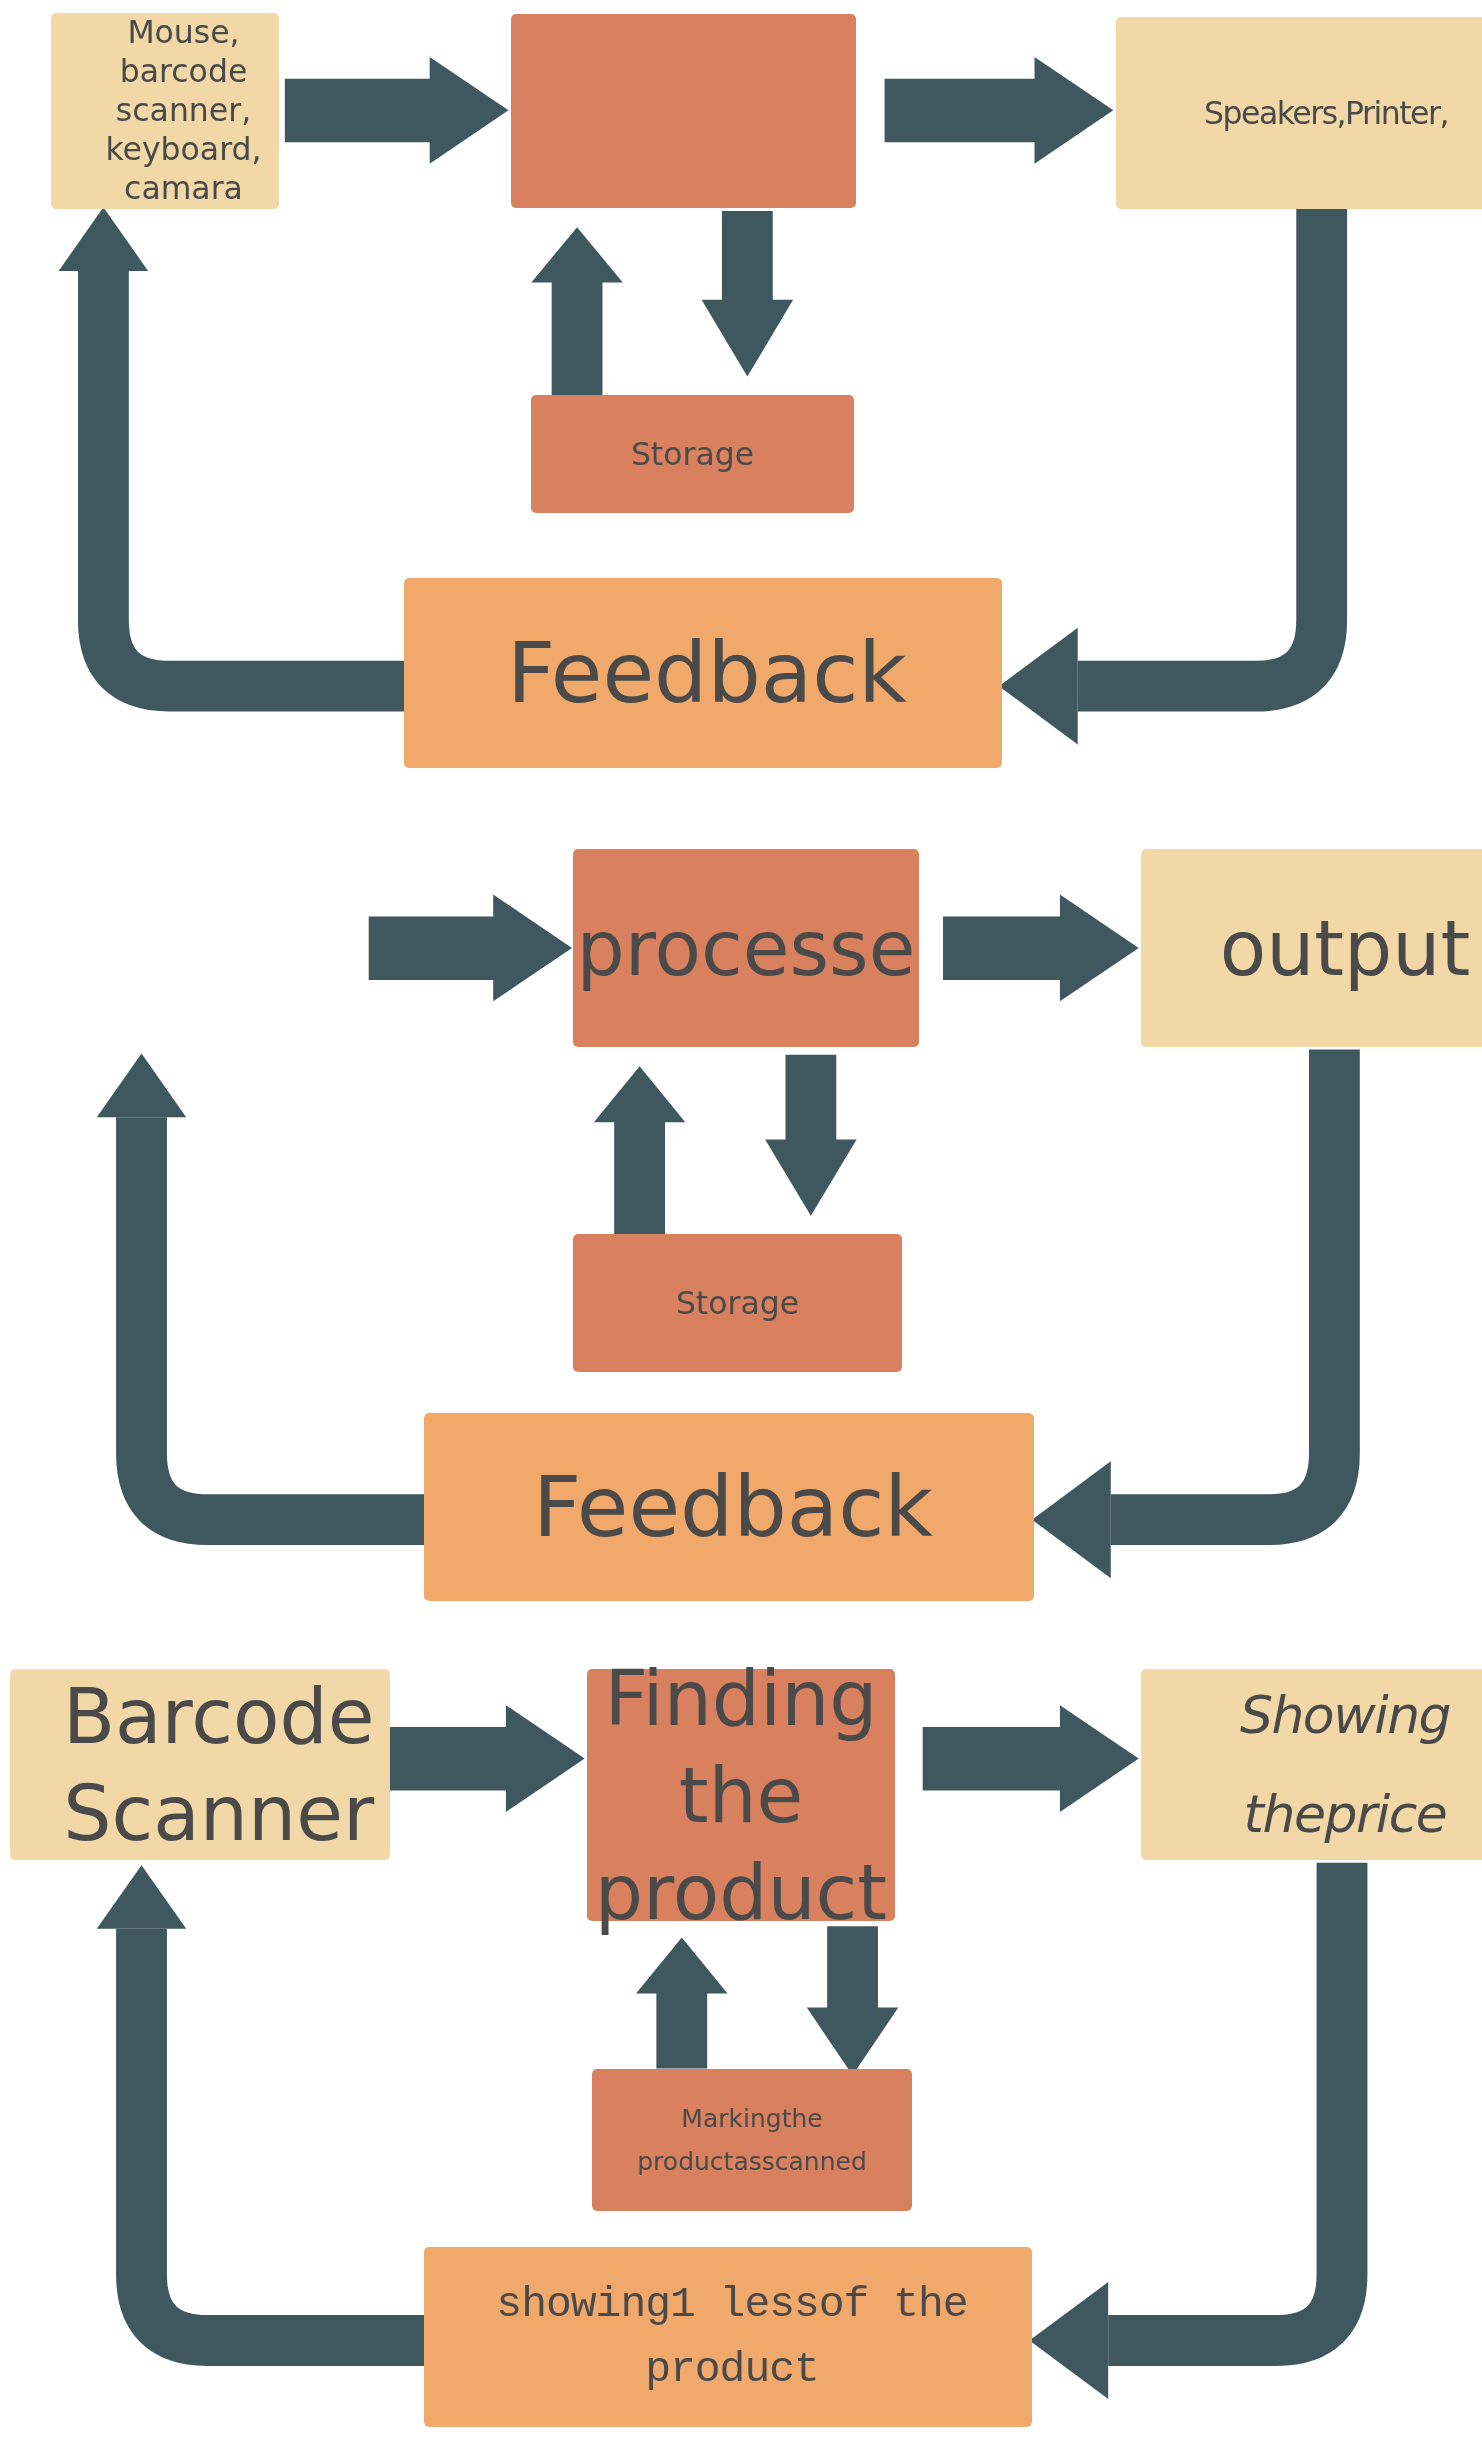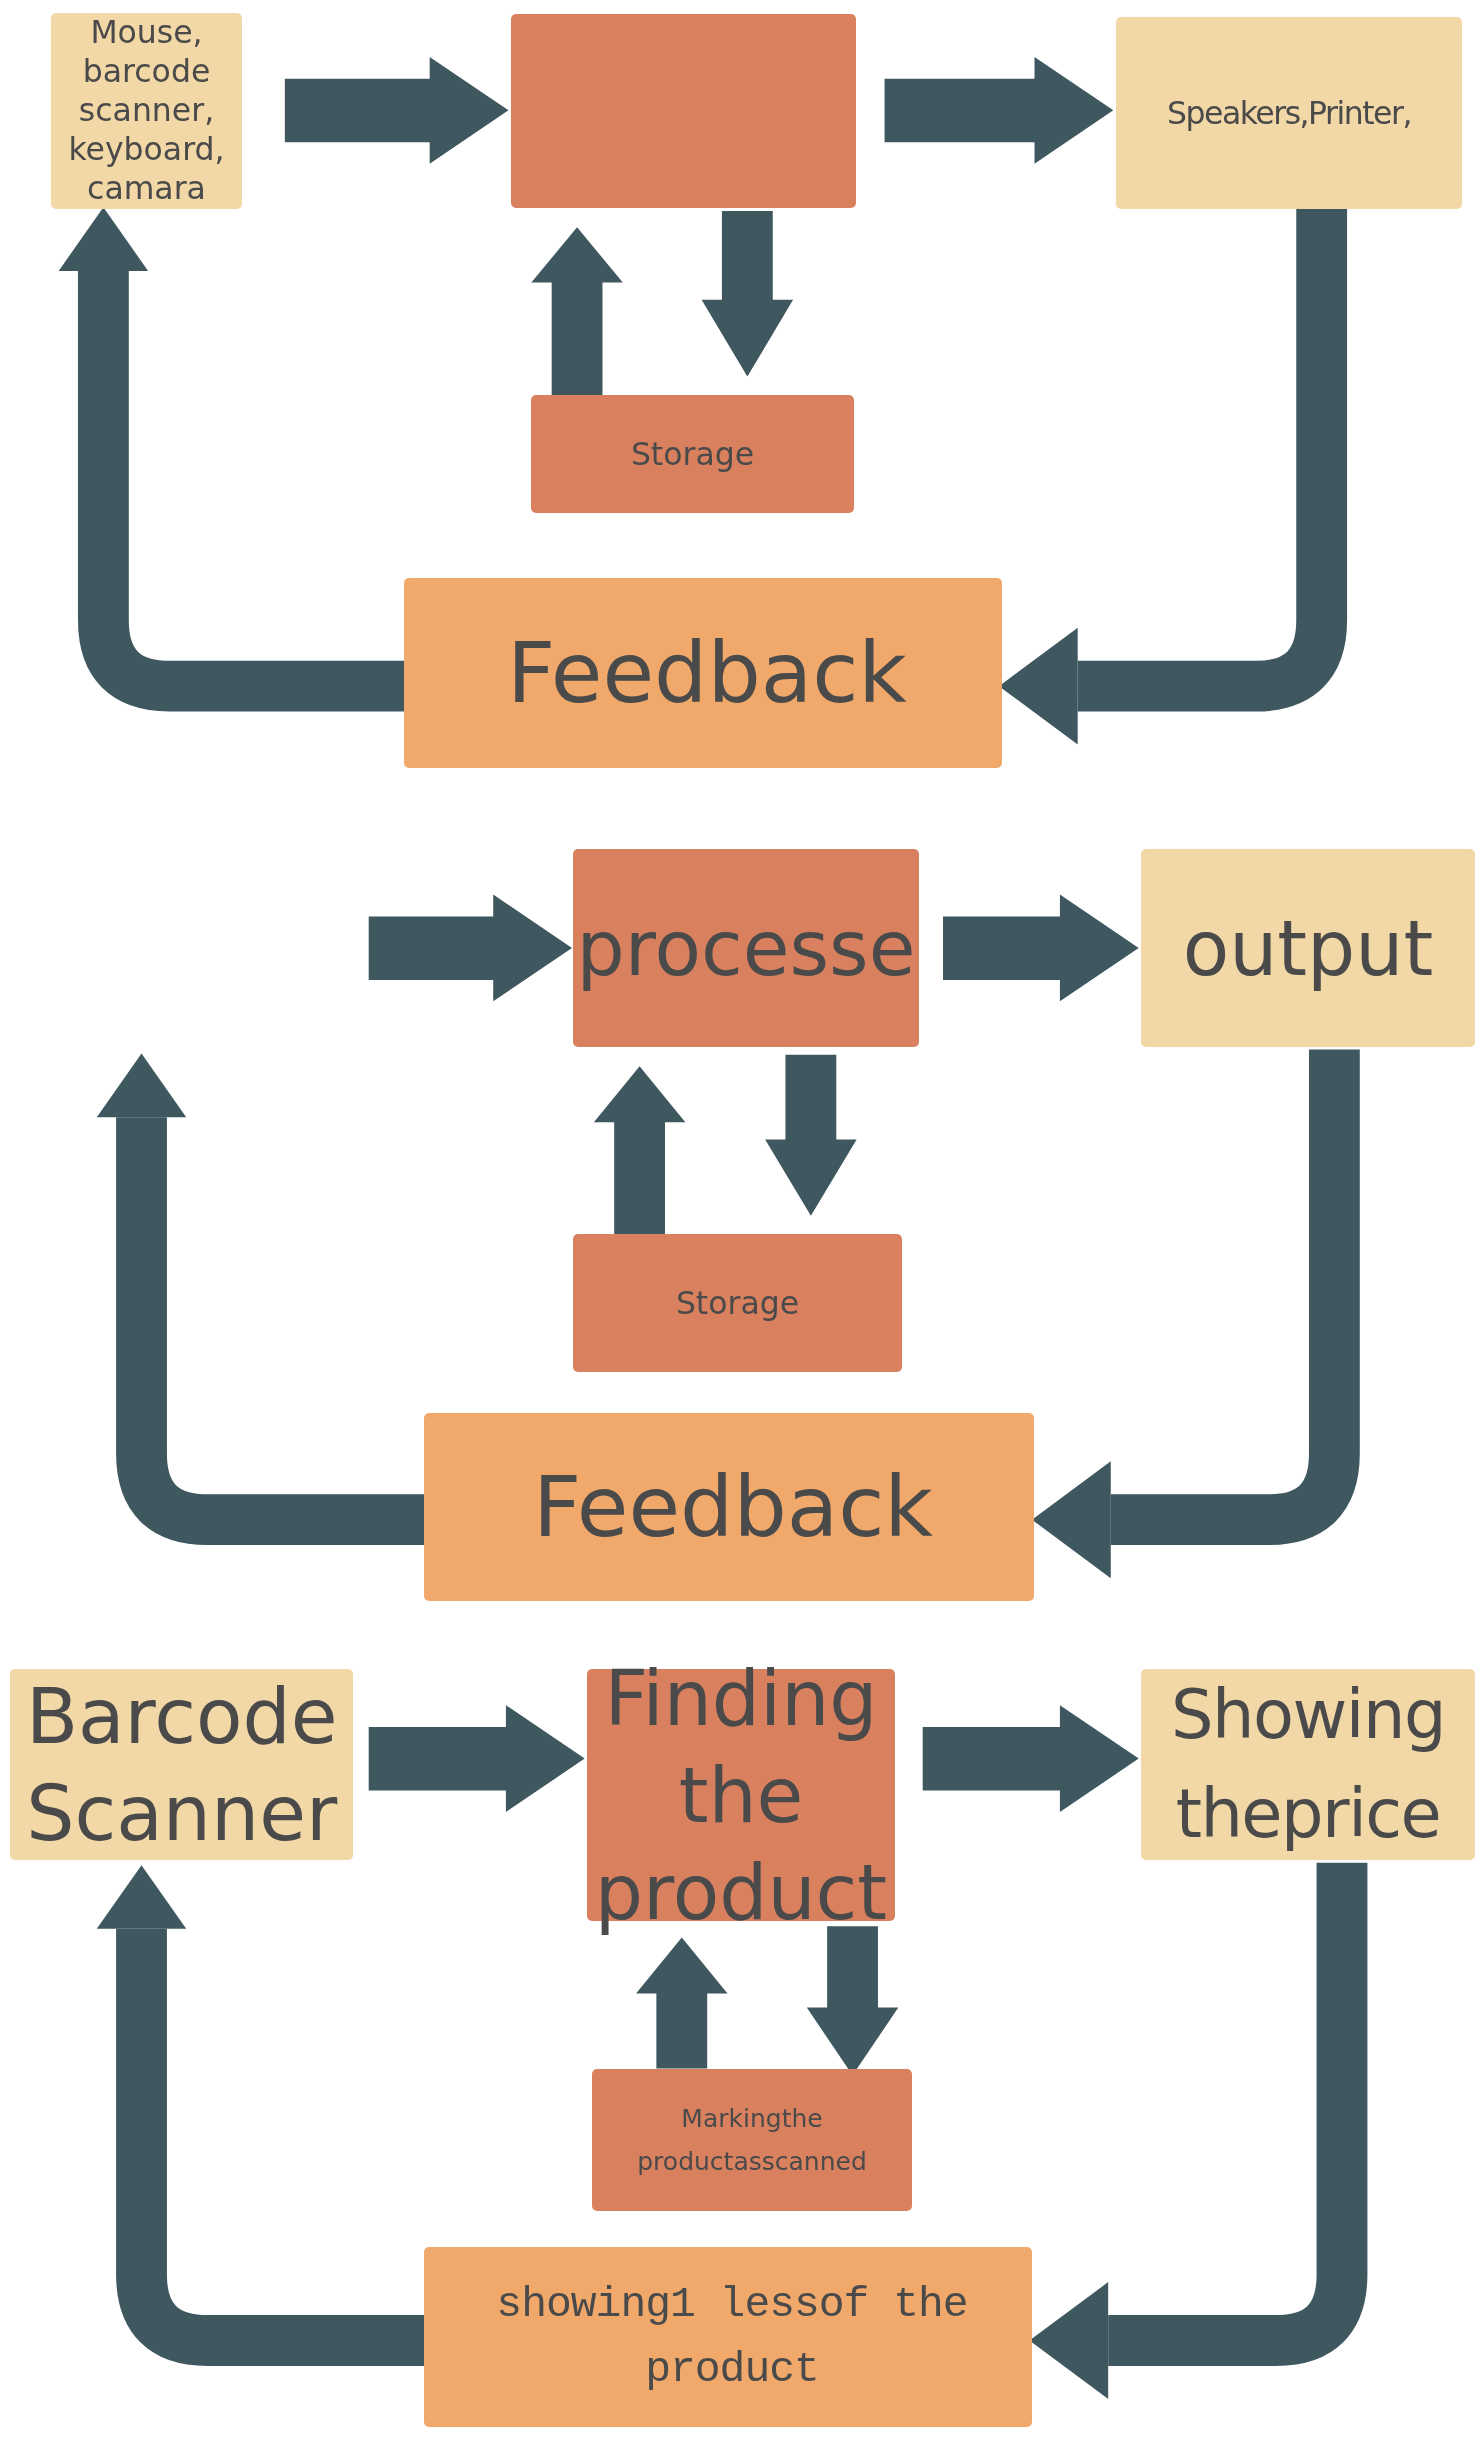--- a/index.html
+++ b/index.html
@@ -18,29 +18,29 @@
   .box{
     position:absolute;
     display:flex;
     flex-direction:column;
     align-items:center;
     justify-content:center;
     text-align:center;
     border-radius:5.1px;
     overflow:visible;
   }
-  .box-tan{background:var(--tan,#f2d8a6);}
+  .box-tan{background:var(--tan,#f2d8a6);padding-left:37px;}
   .box-salmon{background:var(--salmon,#d9815f);text-align:right;}
   .box-orange{background:var(--orange,#f1a96b);padding-left:8px;}
   .t-small{font-size:31.5px;line-height:39px;white-space:nowrap;}
   .t-mid{font-size:25px;line-height:43px;white-space:nowrap;}
   .t-big{font-size:76px;line-height:97px;white-space:nowrap;}
   .t-feedback{font-size:84px;line-height:92px;white-space:nowrap;}
   .t-fb3{font-size:43px;line-height:65px;white-space:nowrap;letter-spacing:-1px;font-family:Liberation Mono, monospace;}
-  .t-showline{font-size:67px;line-height:99px;white-space:nowrap;letter-spacing:-1.5px;}
+  .t-showline{font-size:52px;line-height:99px;white-space:nowrap;letter-spacing:-1.5px;font-style:italic;}
 </style>
 </head>
 <body>
 
 <div class="canvas">
 
   <svg class="arrow-layer" viewBox="0 0 2917 4844">
 
     <polygon class="head" points="560,155 845,155 845,112 1000,217 845,322 845,280 560,280"></polygon>
     <polygon class="head" points="1740,155 2035,155 2035,112 2190,217 2035,322 2035,280 1740,280"></polygon>

